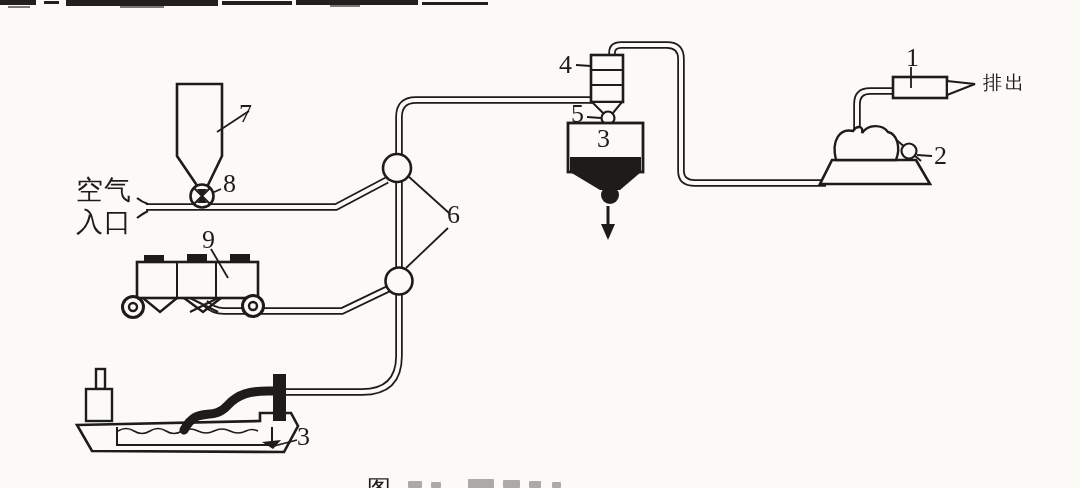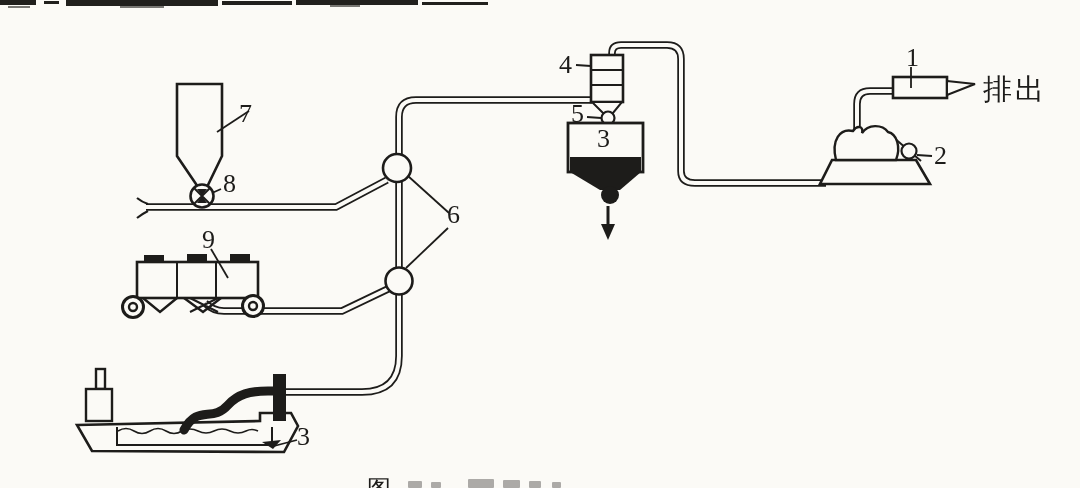--- a/index.html
+++ b/index.html
@@ -26,21 +26,21 @@
   }
   .cjk{
     position:absolute;
     font-family:"Liberation Serif", serif;
     color:var(--ink);
     line-height:1.18;
     white-space:nowrap;
     user-select:none;
   }
   .air-inlet{left:76px;top:175px;font-size:27px;letter-spacing:1px;}
-  .discharge{left:983px;top:72px;font-size:29px;letter-spacing:3px;}
+  .discharge{left:983px;top:72px;font-size:19px;letter-spacing:3px;}
   .caption{left:367px;top:475px;font-size:24px;letter-spacing:2px;}
   .caption-remnant{position:absolute;background:#4c4a46;opacity:.45;border-radius:1px;}
   
   .pipe-outer{fill:none;stroke:var(--ink);stroke-width:7.5;stroke-linecap:butt;}
   .pipe-inner{fill:none;stroke:var(--paper);stroke-width:4;stroke-linecap:butt;}
   .ln{fill:none;stroke:var(--ink);}
   .leader{fill:none;stroke:var(--ink);stroke-width:1.8;}
   .white-shape{fill:var(--paper);stroke:var(--ink);}
 </style>
 </head>
@@ -201,20 +201,24 @@
   <span class="callout" style="left:934px;top:143px;">2</span>
   <span class="callout" style="left:597px;top:126px;">3</span>
   <span class="callout" style="left:559px;top:52px;">4</span>
   <span class="callout" style="left:571px;top:101px;">5</span>
   <span class="callout" style="left:447px;top:202px;">6</span>
   <span class="callout" style="left:239px;top:101px;">7</span>
   <span class="callout" style="left:223px;top:171px;">8</span>
   <span class="callout" style="left:202px;top:227px;">9</span>
   <span class="callout" style="left:297px;top:424px;">3</span>
 
+  <div class="cjk air-inlet">
+    <div>空气</div>
+    <div>入口</div>
+  </div>
 
   <div class="cjk discharge">排出</div>
 
   <div class="cjk caption">图</div>
   <div>
     <div class="caption-remnant" style="left:408px;top:481px;width:14px;height:7px;"></div>
     <div class="caption-remnant" style="left:431px;top:482px;width:10px;height:6px;"></div>
     <div class="caption-remnant" style="left:468px;top:479px;width:26px;height:9px;"></div>
     <div class="caption-remnant" style="left:503px;top:480px;width:17px;height:8px;"></div>
     <div class="caption-remnant" style="left:529px;top:481px;width:12px;height:7px;"></div>

